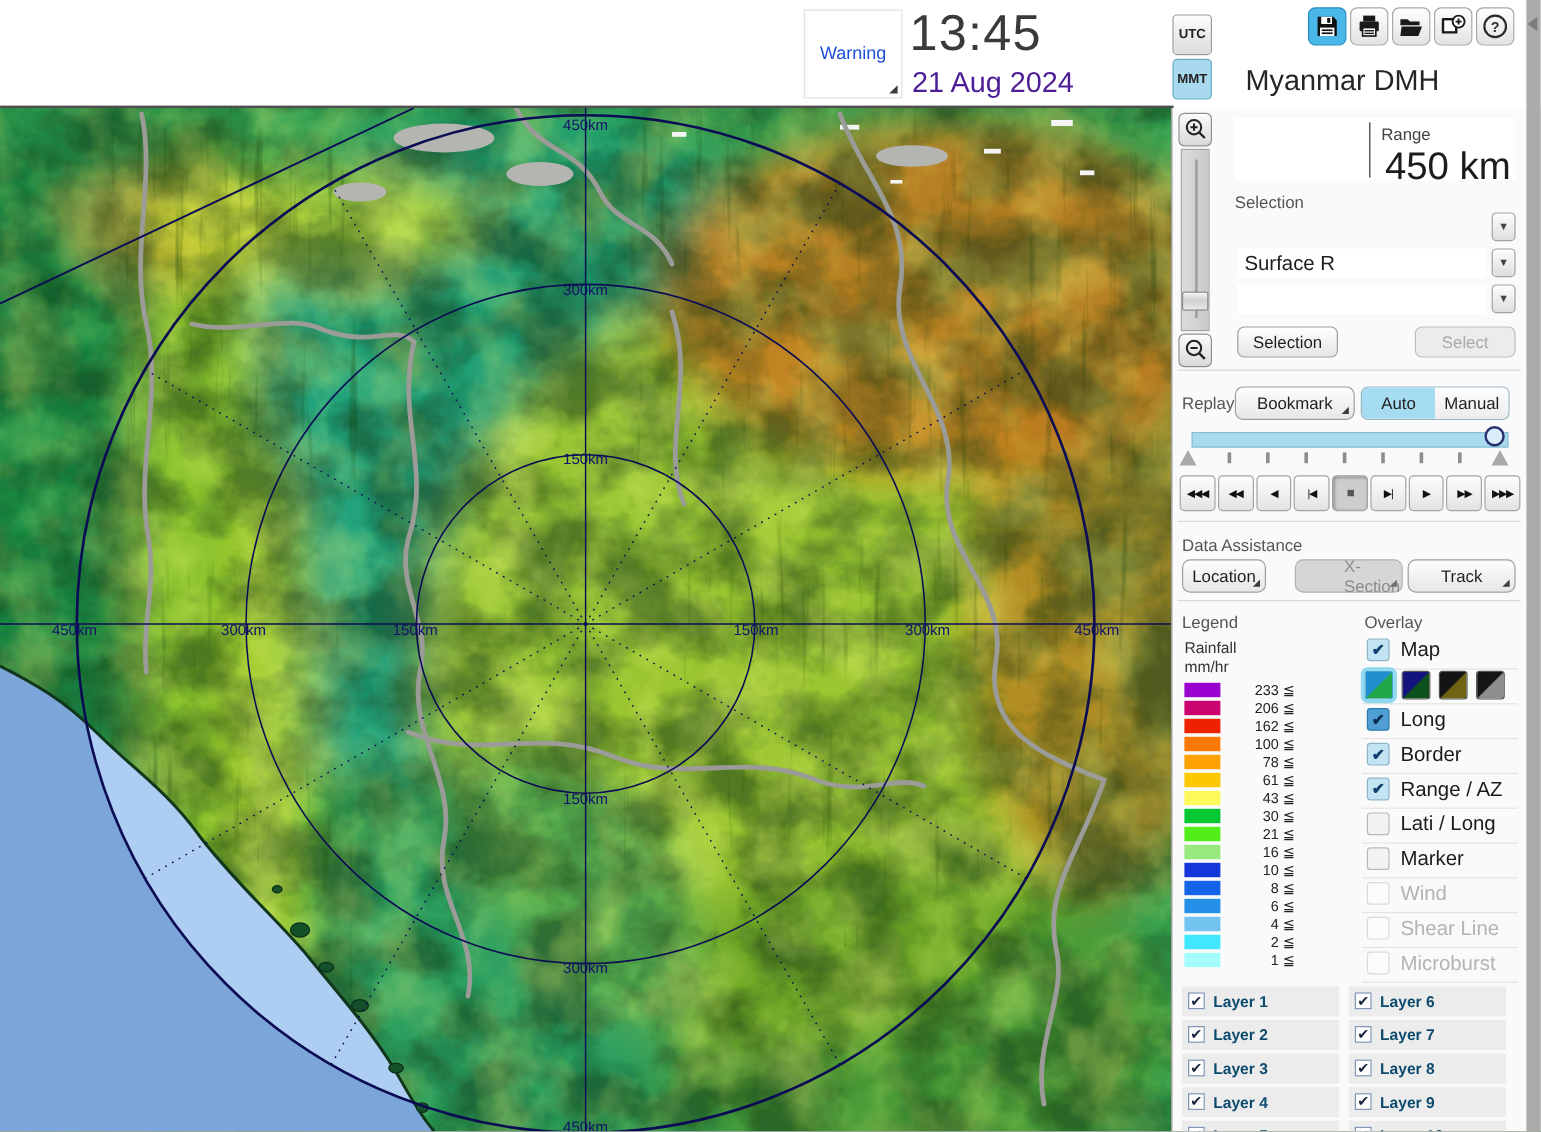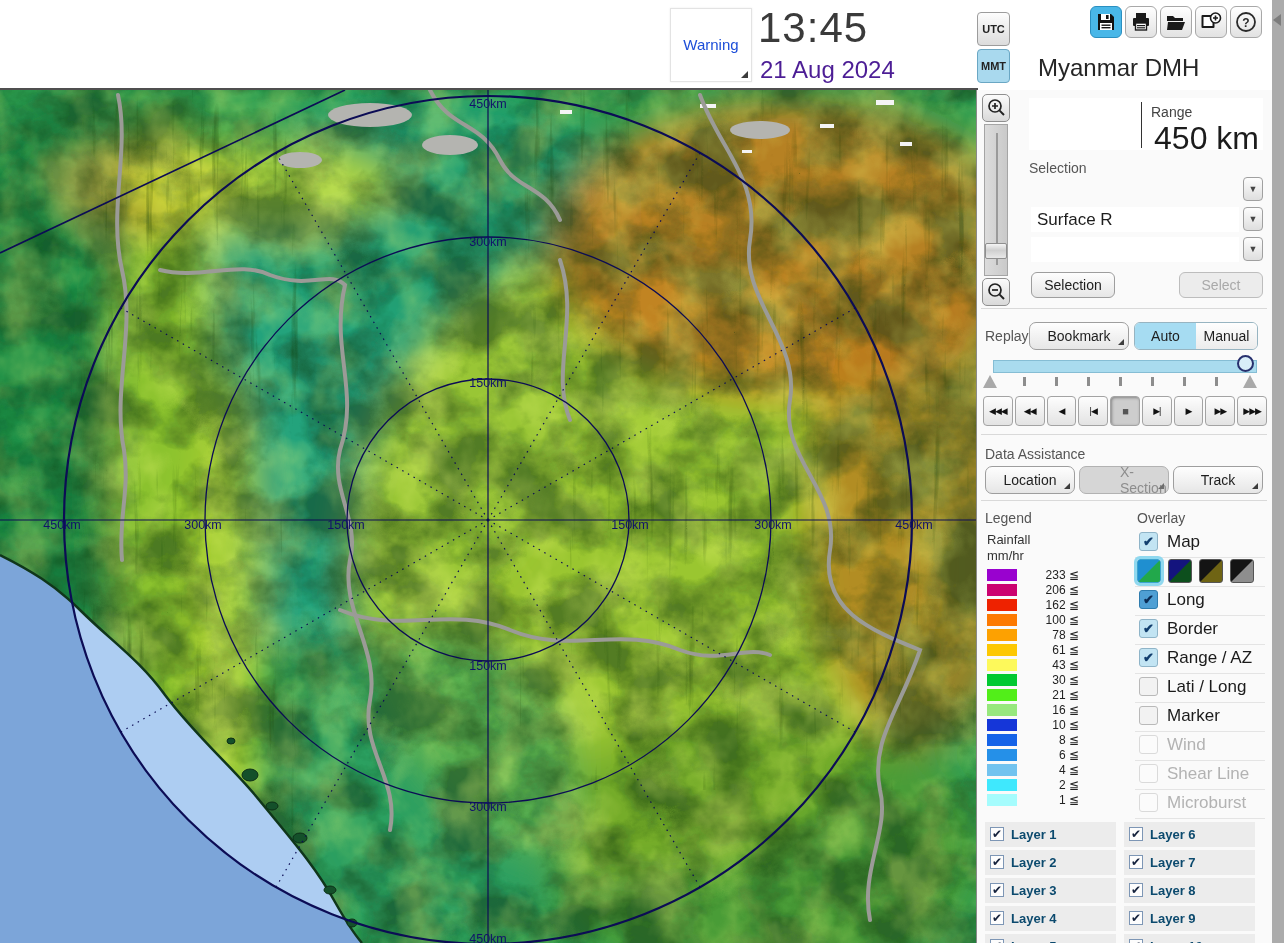--- a/index.html
+++ b/index.html
@@ -370,21 +370,21 @@
         <div class="pb pressed">■</div>
         <div class="pb">▶|</div>
         <div class="pb">▶</div>
         <div class="pb">▶▶</div>
         <div class="pb">▶▶▶</div>
       </div>
     <div class="hr" style="top:344px"></div>
 
     <div id="da-label" style="left:8px;top:356px">Data Assistance</div>
     <div id="da-buttons">
-        <div class="cornerbtn dabtn" style="left: 8px; width: 90px; top: 376px;">
+        <div class="cornerbtn dabtn" style="left: 8px; width: 70px; top: 376px;">
           <div>Location</div>
         </div>
         <div class="cornerbtn dabtn disabled" style="left: 102px; width: 90px; top: 376px;">
           <div>X-Section</div>
         </div>
         <div class="cornerbtn dabtn" style="left: 196px; width: 90px; top: 376px;">
           <div>Track</div>
         </div>
       </div>
     <div class="hr" style="top:410px"></div>

